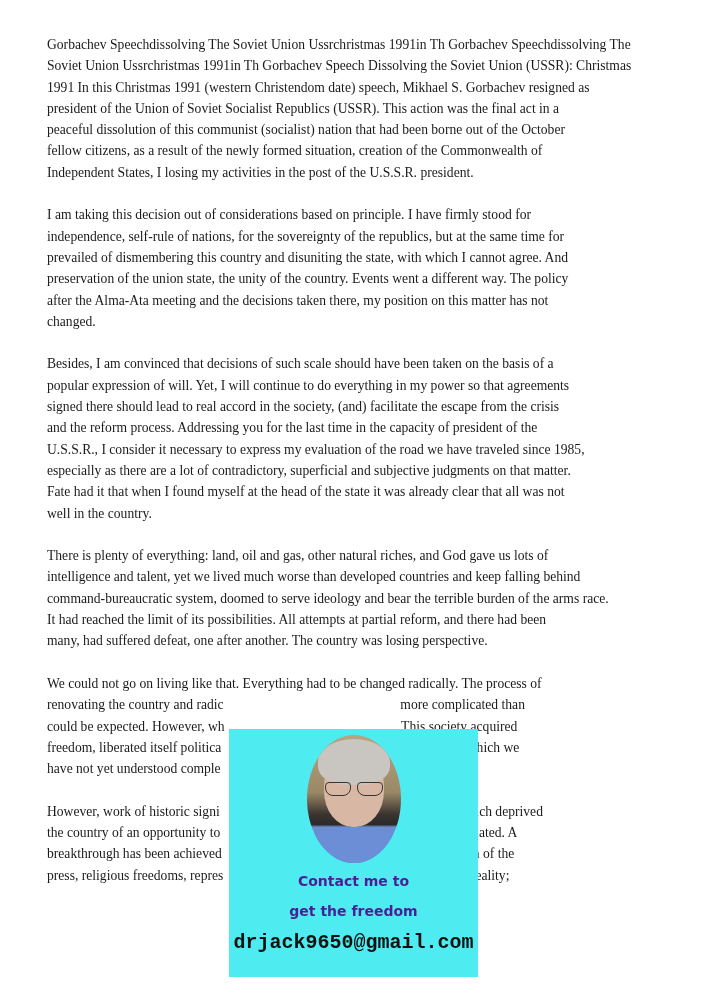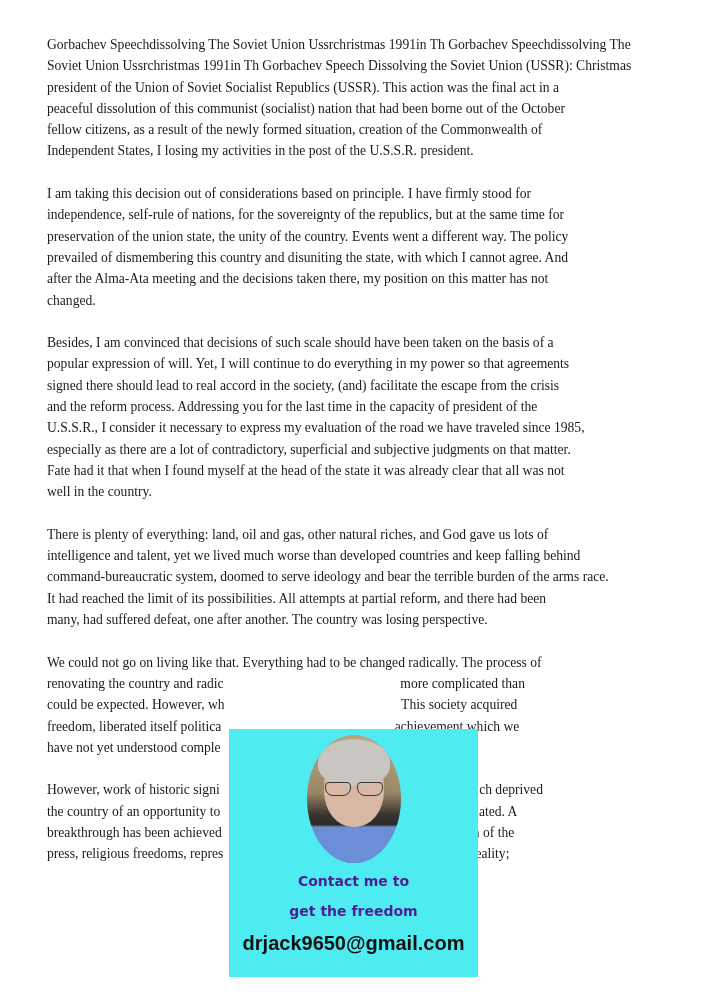--- a/index.html
+++ b/index.html
@@ -102,44 +102,45 @@
       font-weight: bold;
       font-size: 14px;
       line-height: 30px;
       color: #4c1d95;
     }
     .ad-email {
       position: absolute;
       left: 0;
       top: 202px;
       width: 100%;
-      font-family: Liberation Sans, sans-serif;
+      font-family: Liberation Mono, monospace;
       font-weight: bold;
       font-size: 20px;
       line-height: 24px;
       color: #111111;
     }
   </style>
 </head>
 <body>
 
 <div class="page">
   <p class="para">
     <span class="line">Gorbachev Speechdissolving The Soviet Union Ussrchristmas 1991in Th Gorbachev Speechdissolving The</span>
     <span class="line">Soviet Union Ussrchristmas 1991in Th Gorbachev Speech Dissolving the Soviet Union (USSR): Christmas</span>
+    <span class="line">1991 In this Christmas 1991 (western Christendom date) speech, Mikhael S. Gorbachev resigned as</span>
     <span class="line">president of the Union of Soviet Socialist Republics (USSR). This action was the final act in a</span>
     <span class="line">peaceful dissolution of this communist (socialist) nation that had been borne out of the October</span>
     <span class="line">fellow citizens, as a result of the newly formed situation, creation of the Commonwealth of</span>
     <span class="line">Independent States, I losing my activities in the post of the U.S.S.R. president.</span>
   </p>
   <p class="para">
     <span class="line">I am taking this decision out of considerations based on principle. I have firmly stood for</span>
     <span class="line">independence, self-rule of nations, for the sovereignty of the republics, but at the same time for</span>
+    <span class="line">prevailed of dismembering this country and disuniting the state, with which I cannot agree. And</span>
     <span class="line">preservation of the union state, the unity of the country. Events went a different way. The policy</span>
-    <span class="line">prevailed of dismembering this country and disuniting the state, with which I cannot agree. And</span>
     <span class="line">after the Alma-Ata meeting and the decisions taken there, my position on this matter has not</span>
     <span class="line">changed.</span>
   </p>
   <p class="para">
     <span class="line">Besides, I am convinced that decisions of such scale should have been taken on the basis of a</span>
     <span class="line">popular expression of will. Yet, I will continue to do everything in my power so that agreements</span>
     <span class="line">signed there should lead to real accord in the society, (and) facilitate the escape from the crisis</span>
     <span class="line">and the reform process. Addressing you for the last time in the capacity of president of the</span>
     <span class="line">U.S.S.R., I consider it necessary to express my evaluation of the road we have traveled since 1985,</span>
     <span class="line">especially as there are a lot of contradictory, superficial and subjective judgments on that matter.</span>

